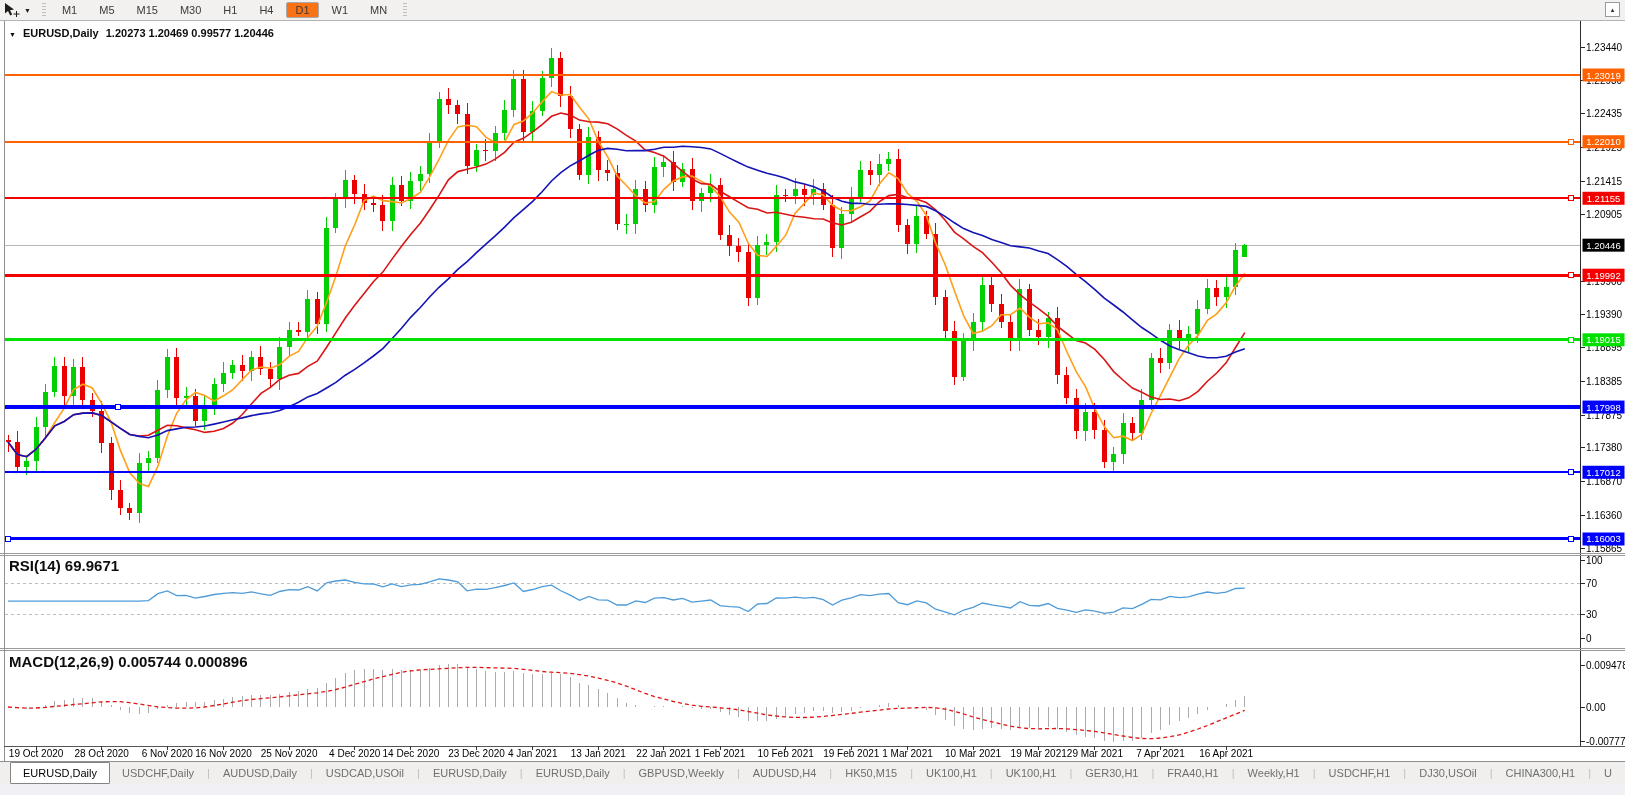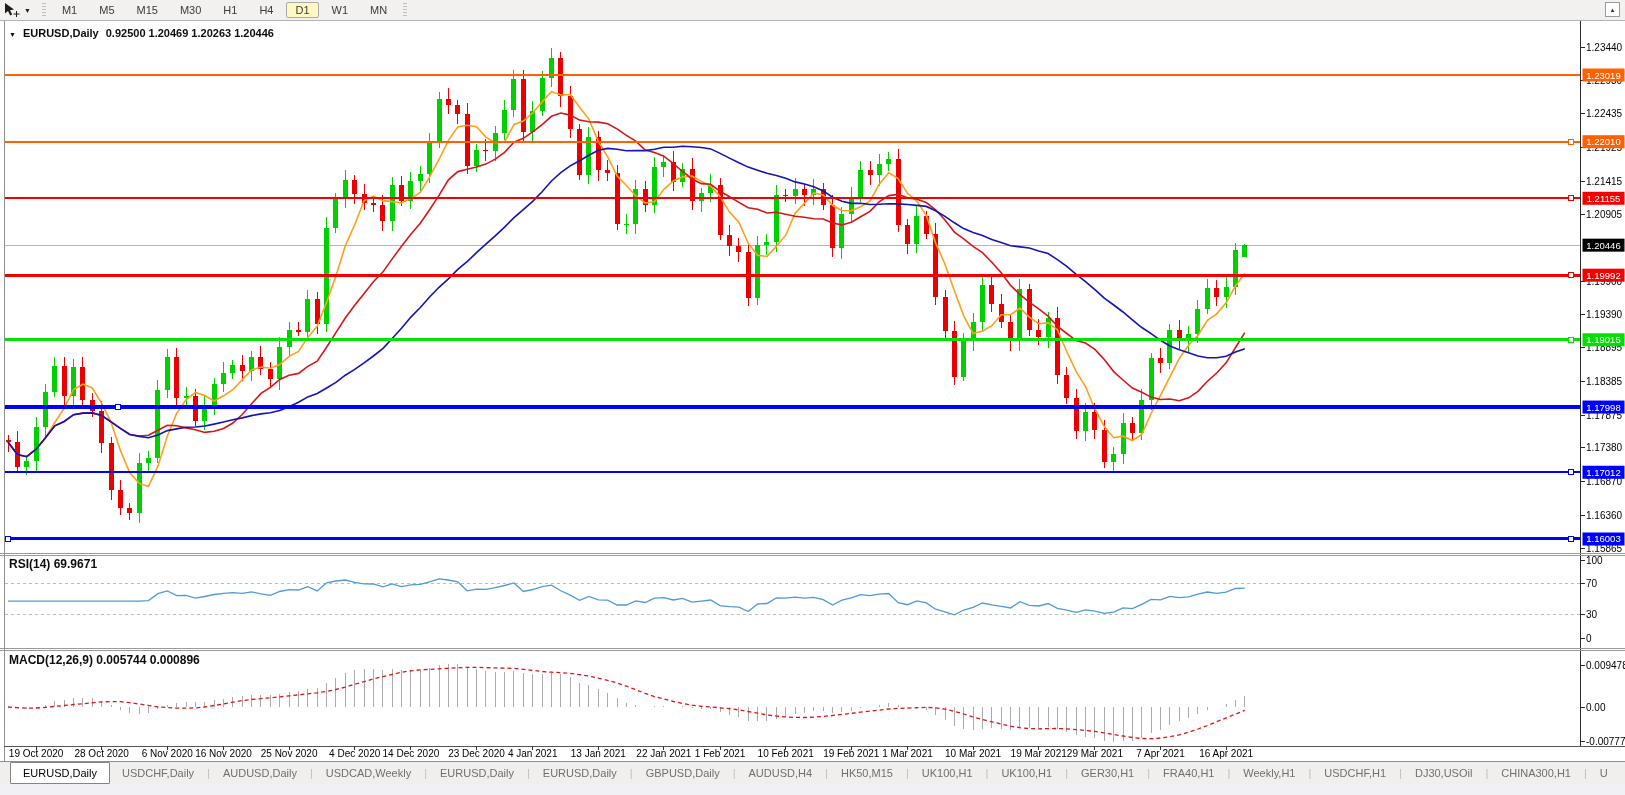--- a/index.html
+++ b/index.html
@@ -7,31 +7,31 @@
           font-family:"Liberation Sans",sans-serif;color:#111}
   
   .toolbar{position:absolute;top:0;left:0;width:100%;height:20px;background:#f2f1f0;
            border-bottom:1px solid #b3b3b3;display:flex;align-items:center;font-size:11px;color:#3a3a3a}
   .tool-icon{width:20px;height:16px;margin-left:3px;display:flex;align-items:center}
   .caret{font-size:7px;color:#222;margin:0 4px 0 1px;cursor:default}
   .grip{width:4px;height:14px;margin:0 7px;
         background:repeating-linear-gradient(180deg,#bfbfbf 0 1px,transparent 1px 3px);}
   .tf-list{display:flex;align-items:flex-start;gap:4px}
   .tf{padding:1px 8px;border:1px solid transparent;border-radius:2px;cursor:default}
-  .tf.active{background:#fef9c3;border-color:#a9a9a9}
+  .tf.active{background:#f97316;border-color:#a9a9a9}
   .overflow{position:absolute;right:5px;top:2px;width:13px;height:13px;border:1px solid #9a9a9a;
             background:#fdfdfd;font-size:7px;line-height:13px;text-align:center;color:#333}
   
   .chart-window{position:absolute;top:21px;left:0;width:1625px;height:740px;background:#fff}
   #chart-svg{position:absolute;top:0;left:0}
   svg text{font-family:"Liberation Sans",sans-serif}
   .chart-title{position:absolute;top:6px;left:9px;font-size:11px;font-weight:bold;color:#0d0d0d;
                display:flex;align-items:center;gap:7px;white-space:pre}
   .title-caret{font-size:7px;position:relative;top:1px}
-  .pane-label{position:absolute;left:9px;font-size:12px;font-weight:bold;color:#0d0d0d}
+  .pane-label{position:absolute;left:9px;font-size:15px;font-weight:bold;color:#0d0d0d}
   .rsi-label{top:536px}
   .macd-label{top:632px}
   
   .tabbar{position:absolute;top:761px;left:0;width:100%;height:22px;background:#f0efee;
           border-top:1px solid #8e8e8e;display:flex;align-items:stretch;font-size:11px;color:#6f6f6f}
   .tab-list{display:flex;align-items:stretch;padding-left:10px}
   .tab{display:flex;align-items:center;padding:0 12px;white-space:nowrap;cursor:default}
   .tab.active{background:#fff;border:1px solid #848484;color:#000;border-radius:1px}
   .sep{display:flex;align-items:center;color:#bdbdbd;padding:0 1px}
   .tab-arrows{margin-left:auto;display:flex;align-items:center;gap:8px;padding:0 8px;color:#444;font-size:8px}
@@ -604,40 +604,40 @@
         <line x1="1094.9199999999998" y1="725" x2="1094.9199999999998" y2="729" stroke="#333" shape-rendering="crispEdges"></line>
         <text x="1094.9199999999998" y="736" font-size="10" fill="#000" text-anchor="middle">29 Mar 2021</text>
         <line x1="1160.51" y1="725" x2="1160.51" y2="729" stroke="#333" shape-rendering="crispEdges"></line>
         <text x="1160.51" y="736" font-size="10" fill="#000" text-anchor="middle">7 Apr 2021</text>
         <line x1="1226.1" y1="725" x2="1226.1" y2="729" stroke="#333" shape-rendering="crispEdges"></line>
         <text x="1226.1" y="736" font-size="10" fill="#000" text-anchor="middle">16 Apr 2021</text>
       </svg>
     <div class="chart-title">
       <span class="title-caret">▼</span>
       <span>EURUSD,Daily</span>
-      <span>0.92500 1.20469 1.20263 1.20446</span>
+      <span>1.20273 1.20469 0.99577 1.20446</span>
     </div>
     <div class="pane-label rsi-label">RSI(14) 69.9671</div>
     <div class="pane-label macd-label">MACD(12,26,9) 0.005744 0.000896</div>
   </div>
 
   <div class="tabbar">
     <div id="tab-list" class="tab-list">
         <div class="tab active">EURUSD,Daily</div>
         <div class="tab">USDCHF,Daily</div>
         <span class="sep">|</span>
         <div class="tab">AUDUSD,Daily</div>
         <span class="sep">|</span>
-        <div class="tab">USDCAD,Weekly</div>
+        <div class="tab">USDCAD,USOil</div>
         <span class="sep">|</span>
         <div class="tab">EURUSD,Daily</div>
         <span class="sep">|</span>
         <div class="tab">EURUSD,Daily</div>
         <span class="sep">|</span>
-        <div class="tab">GBPUSD,Daily</div>
+        <div class="tab">GBPUSD,Weekly</div>
         <span class="sep">|</span>
         <div class="tab">AUDUSD,H4</div>
         <span class="sep">|</span>
         <div class="tab">HK50,M15</div>
         <span class="sep">|</span>
         <div class="tab">UK100,H1</div>
         <span class="sep">|</span>
         <div class="tab">UK100,H1</div>
         <span class="sep">|</span>
         <div class="tab">GER30,H1</div>

